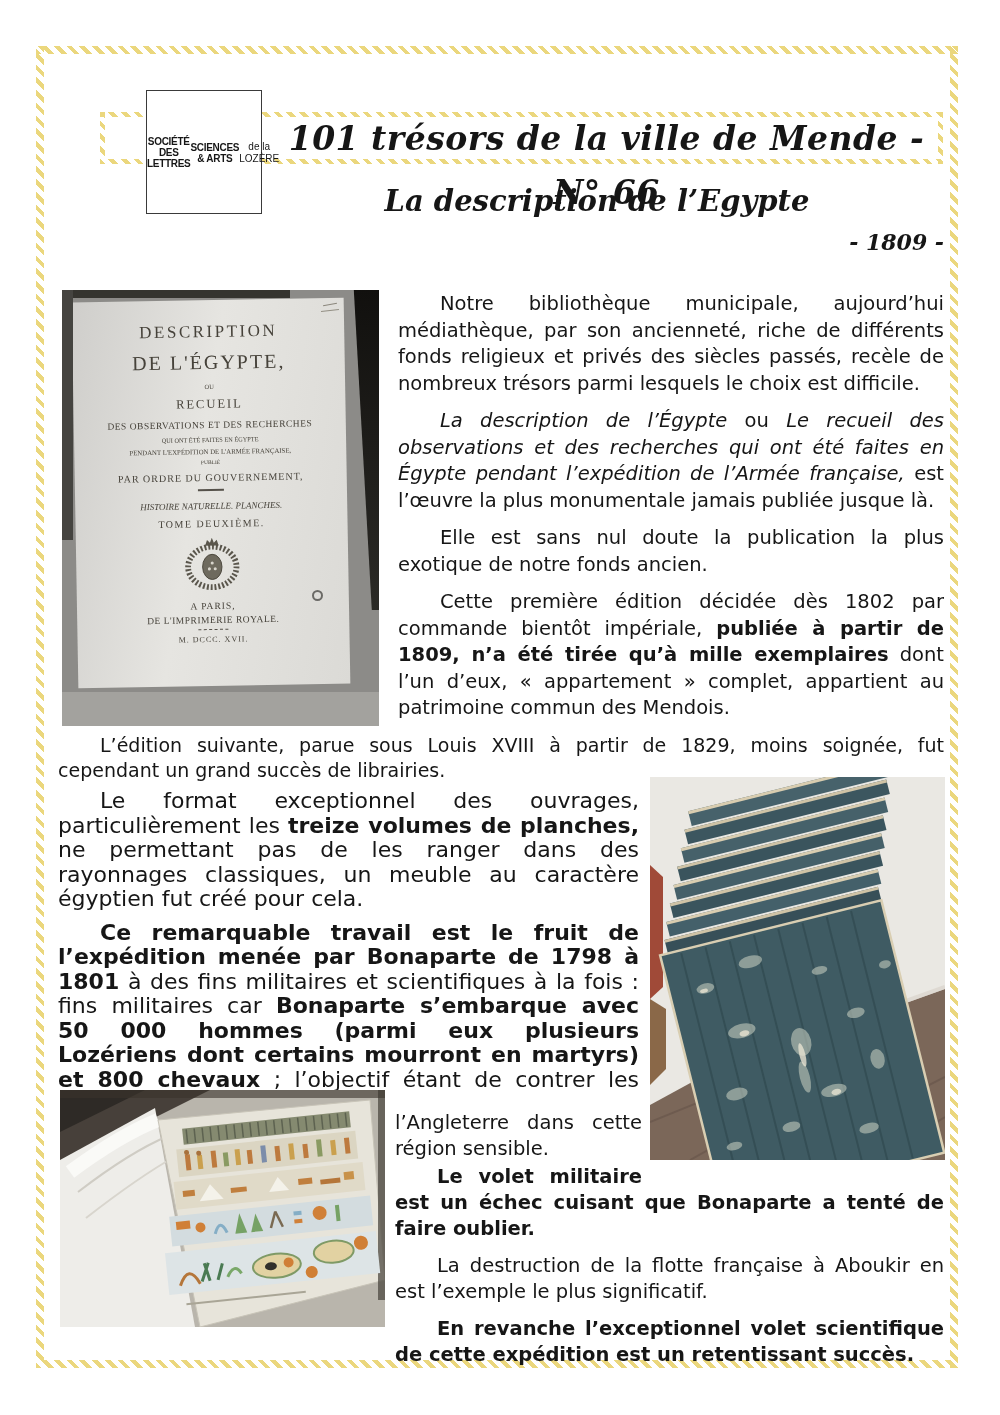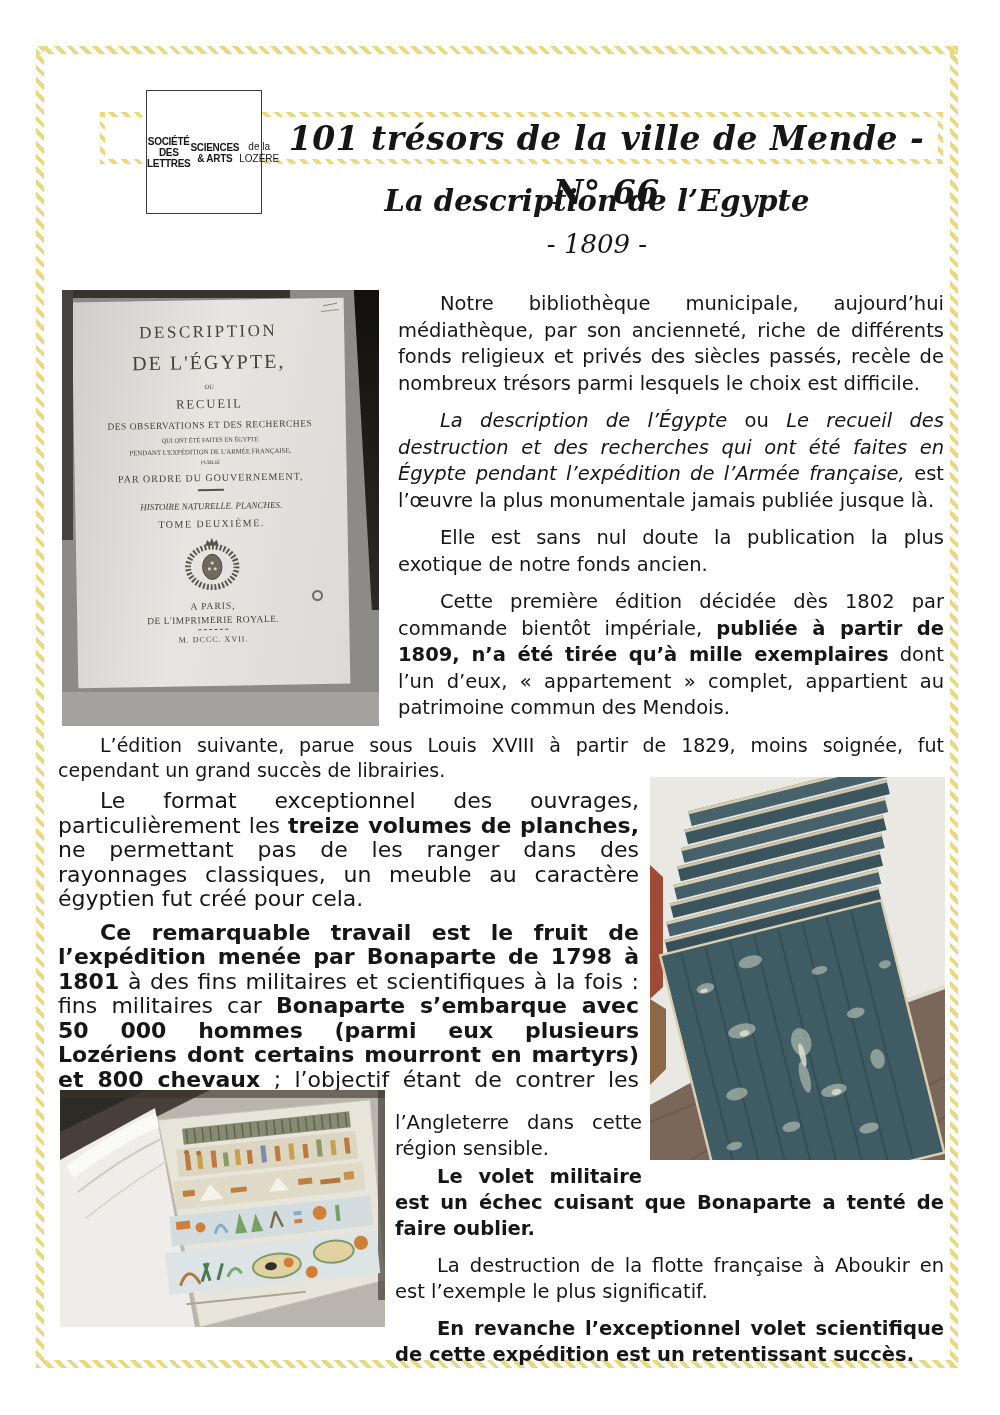--- a/index.html
+++ b/index.html
@@ -14,22 +14,22 @@
   #title-box .r{position:absolute;right:0;top:0;width:5px;height:100%;}
   #page-title{position:absolute;left:0;top:0;width:100%;height:52px;line-height:54px;
       text-align:center;padding-left:170px;box-sizing:border-box;
       font-family:"DejaVu Serif",serif;font-style:italic;font-weight:bold;font-size:33px;letter-spacing:.5px;}
   #logo{position:absolute;left:146px;top:90px;width:116px;height:124px;background:#fff;
       border:1px solid #3a3a3a;z-index:4;display:flex;flex-direction:row;align-items:center;padding-top:1px;box-sizing:border-box;}
   #logo .soc{font-family:"Liberation Sans",sans-serif;font-size:10px;font-weight:bold;line-height:11px;text-align:center;letter-spacing:-.3px;}
   #logo .soc3{font-family:"Liberation Sans",sans-serif;font-size:10px;line-height:12px;text-align:center;}
   #subtitle{position:absolute;left:250px;top:184px;width:694px;text-align:center;
       font-family:"DejaVu Serif",serif;font-style:italic;font-weight:bold;font-size:29px;}
-  #year-line{position:absolute;left:250px;top:229px;width:694px;text-align:center;
-      font-family:"DejaVu Serif",serif;font-style:italic;font-weight:normal;font-size:26px;}
+  #year-line{position:absolute;left:250px;top:229px;width:694px;text-align:right;
+      font-family:"DejaVu Serif",serif;font-style:italic;font-weight:bold;font-size:22px;}
   
   figure{margin:0;}
   #photo1{position:absolute;left:62px;top:290px;width:278px;height:436px;background:#8c8b88;overflow:hidden;padding-left:39px;}
   .tp-top{position:absolute;left:0;top:0;width:72%;height:8px;background:#35342f;}
   .tp-left-dark{position:absolute;left:0;top:0;width:11px;height:250px;background:#454440;}
   .tp-dark-right{position:absolute;right:0;top:0;width:36px;height:320px;
       background:linear-gradient(180deg,#11100e,#2b2a26);clip-path:polygon(30% 0,100% 0,100% 100%,80% 100%);}
   .tp-bottom{position:absolute;left:0;bottom:0;width:100%;height:34px;background:#a3a29e;}
   .tp-paper{position:absolute;left:13px;top:10px;width:272px;height:386px;
       background:linear-gradient(100deg,#cfcecb,#e6e5e1 45%,#dbdad6);transform:rotate(-1deg);
@@ -144,21 +144,21 @@
     <div class="tp-left-dark"></div>
     <div class="tp-dark-right"></div>
     <div class="tp-bottom"></div>
     <div class="tp-pencil"></div>
     <div class="tp-pencil2"></div>
     <div class="tp-stamp"></div>
   </figure>
 
   <div id="col-rt" class="body-txt">
     <p><span>Notre bibliothèque municipale, aujourd’hui médiathèque, par son ancienneté, riche de différents fonds religieux et privés des siècles passés, recèle de nombreux trésors parmi lesquels le choix est difficile.</span></p>
-    <p><span class="i">La description de l’Égypte</span><span> ou </span><span class="i">Le recueil des destruction et des recherches qui ont été faites en Égypte pendant l’expédition de l’Armée française,</span><span> est l’œuvre la plus monumentale jamais publiée jusque là.</span></p>
+    <p><span class="i">La description de l’Égypte</span><span> ou </span><span class="i">Le recueil des observations et des recherches qui ont été faites en Égypte pendant l’expédition de l’Armée française,</span><span> est l’œuvre la plus monumentale jamais publiée jusque là.</span></p>
     <p><span>Elle est sans nul doute la publication la plus exotique de notre fonds ancien.</span></p>
     <p><span>Cette première édition décidée dès 1802 par commande bientôt impériale, </span><span class="b">publiée à partir de 1809, n’a été tirée qu’à mille exemplaires</span><span> dont l’un d’eux, « appartement » complet, appartient au patrimoine commun des Mendois.</span></p>
   </div>
 
   <div id="para-full" class="body-txt">
     <p><span>L’édition suivante, parue sous Louis XVIII à partir de 1829, moins soignée, fut cependant un grand succès de librairies.</span></p>
   </div>
 
   <figure id="photo2">
     <svg width="295" height="383" viewBox="0 0 295 383">

